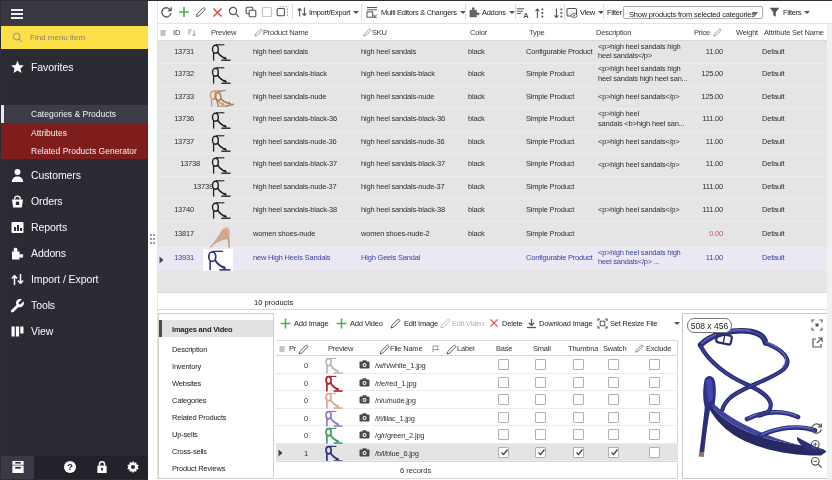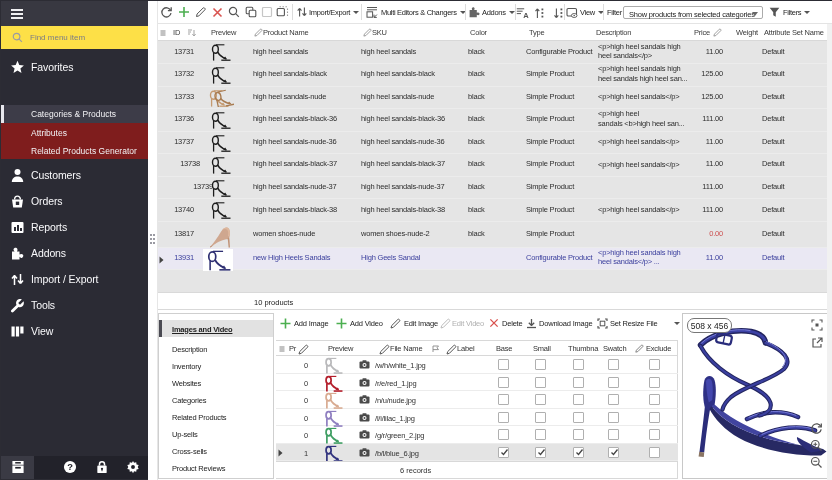--- a/index.html
+++ b/index.html
@@ -52,21 +52,21 @@
 #selrow .c { color:#3b3f9d; }
 #gstatus { position:absolute; left:0; top:268px; width:670px; height:18px; border-top:1px solid #d9d9d9; border-bottom:1px solid #d9d9d9; background:#fff; }
 #gstatus span { position:absolute; left:97px; top:5px; font-size:7.5px; color:#222; }
 
 
 #bottom { position:absolute; left:0; top:309px; width:675px; height:170px; background:#fff; }
 #tabs { position:absolute; left:1px; top:3px; width:116px; height:166px; background:#fff; border:1px solid #cfcfcf; }
 .tab { position:absolute; left:0; width:114px; height:17px; font-size:7.5px; letter-spacing:-0.2px; color:#222; }
 .tab span { position:absolute; left:13px; top:4.5px; white-space:nowrap; }
 .tab.sel { background:#e2e2e2; border-left:3px solid #4a4a52; font-weight:bold; }
-.tab.sel span { left:10px;text-decoration:underline; }
+.tab.sel span { left:10px; }
 
 #ibar { position:absolute; left:119px; top:3px; width:402px; height:21px; background:#fff; }
 .ibtn { position:absolute; top:6px; font-size:7.5px; letter-spacing:-0.2px; color:#222; white-space:nowrap; }
 .ibtn.dis { color:#b0b0b0; }
 
 #itable { position:absolute; left:119px; top:30px; width:402px; height:138px; border-top:1px solid #d8d8d8; border-right:1px solid #d8d8d8; }
 #ihead { position:absolute; left:0; top:0; width:402px; height:15px; border-bottom:1px solid #d8d8d8; }
 #ihead .h { top:3px; font-size:7.5px; color:#333; }
 .irow { position:absolute; left:0; width:402px; height:18px; border-bottom:1px solid #ececec; }
 .irow .c { position:absolute; font-size:7.5px; letter-spacing:-0.2px; white-space:nowrap; }

